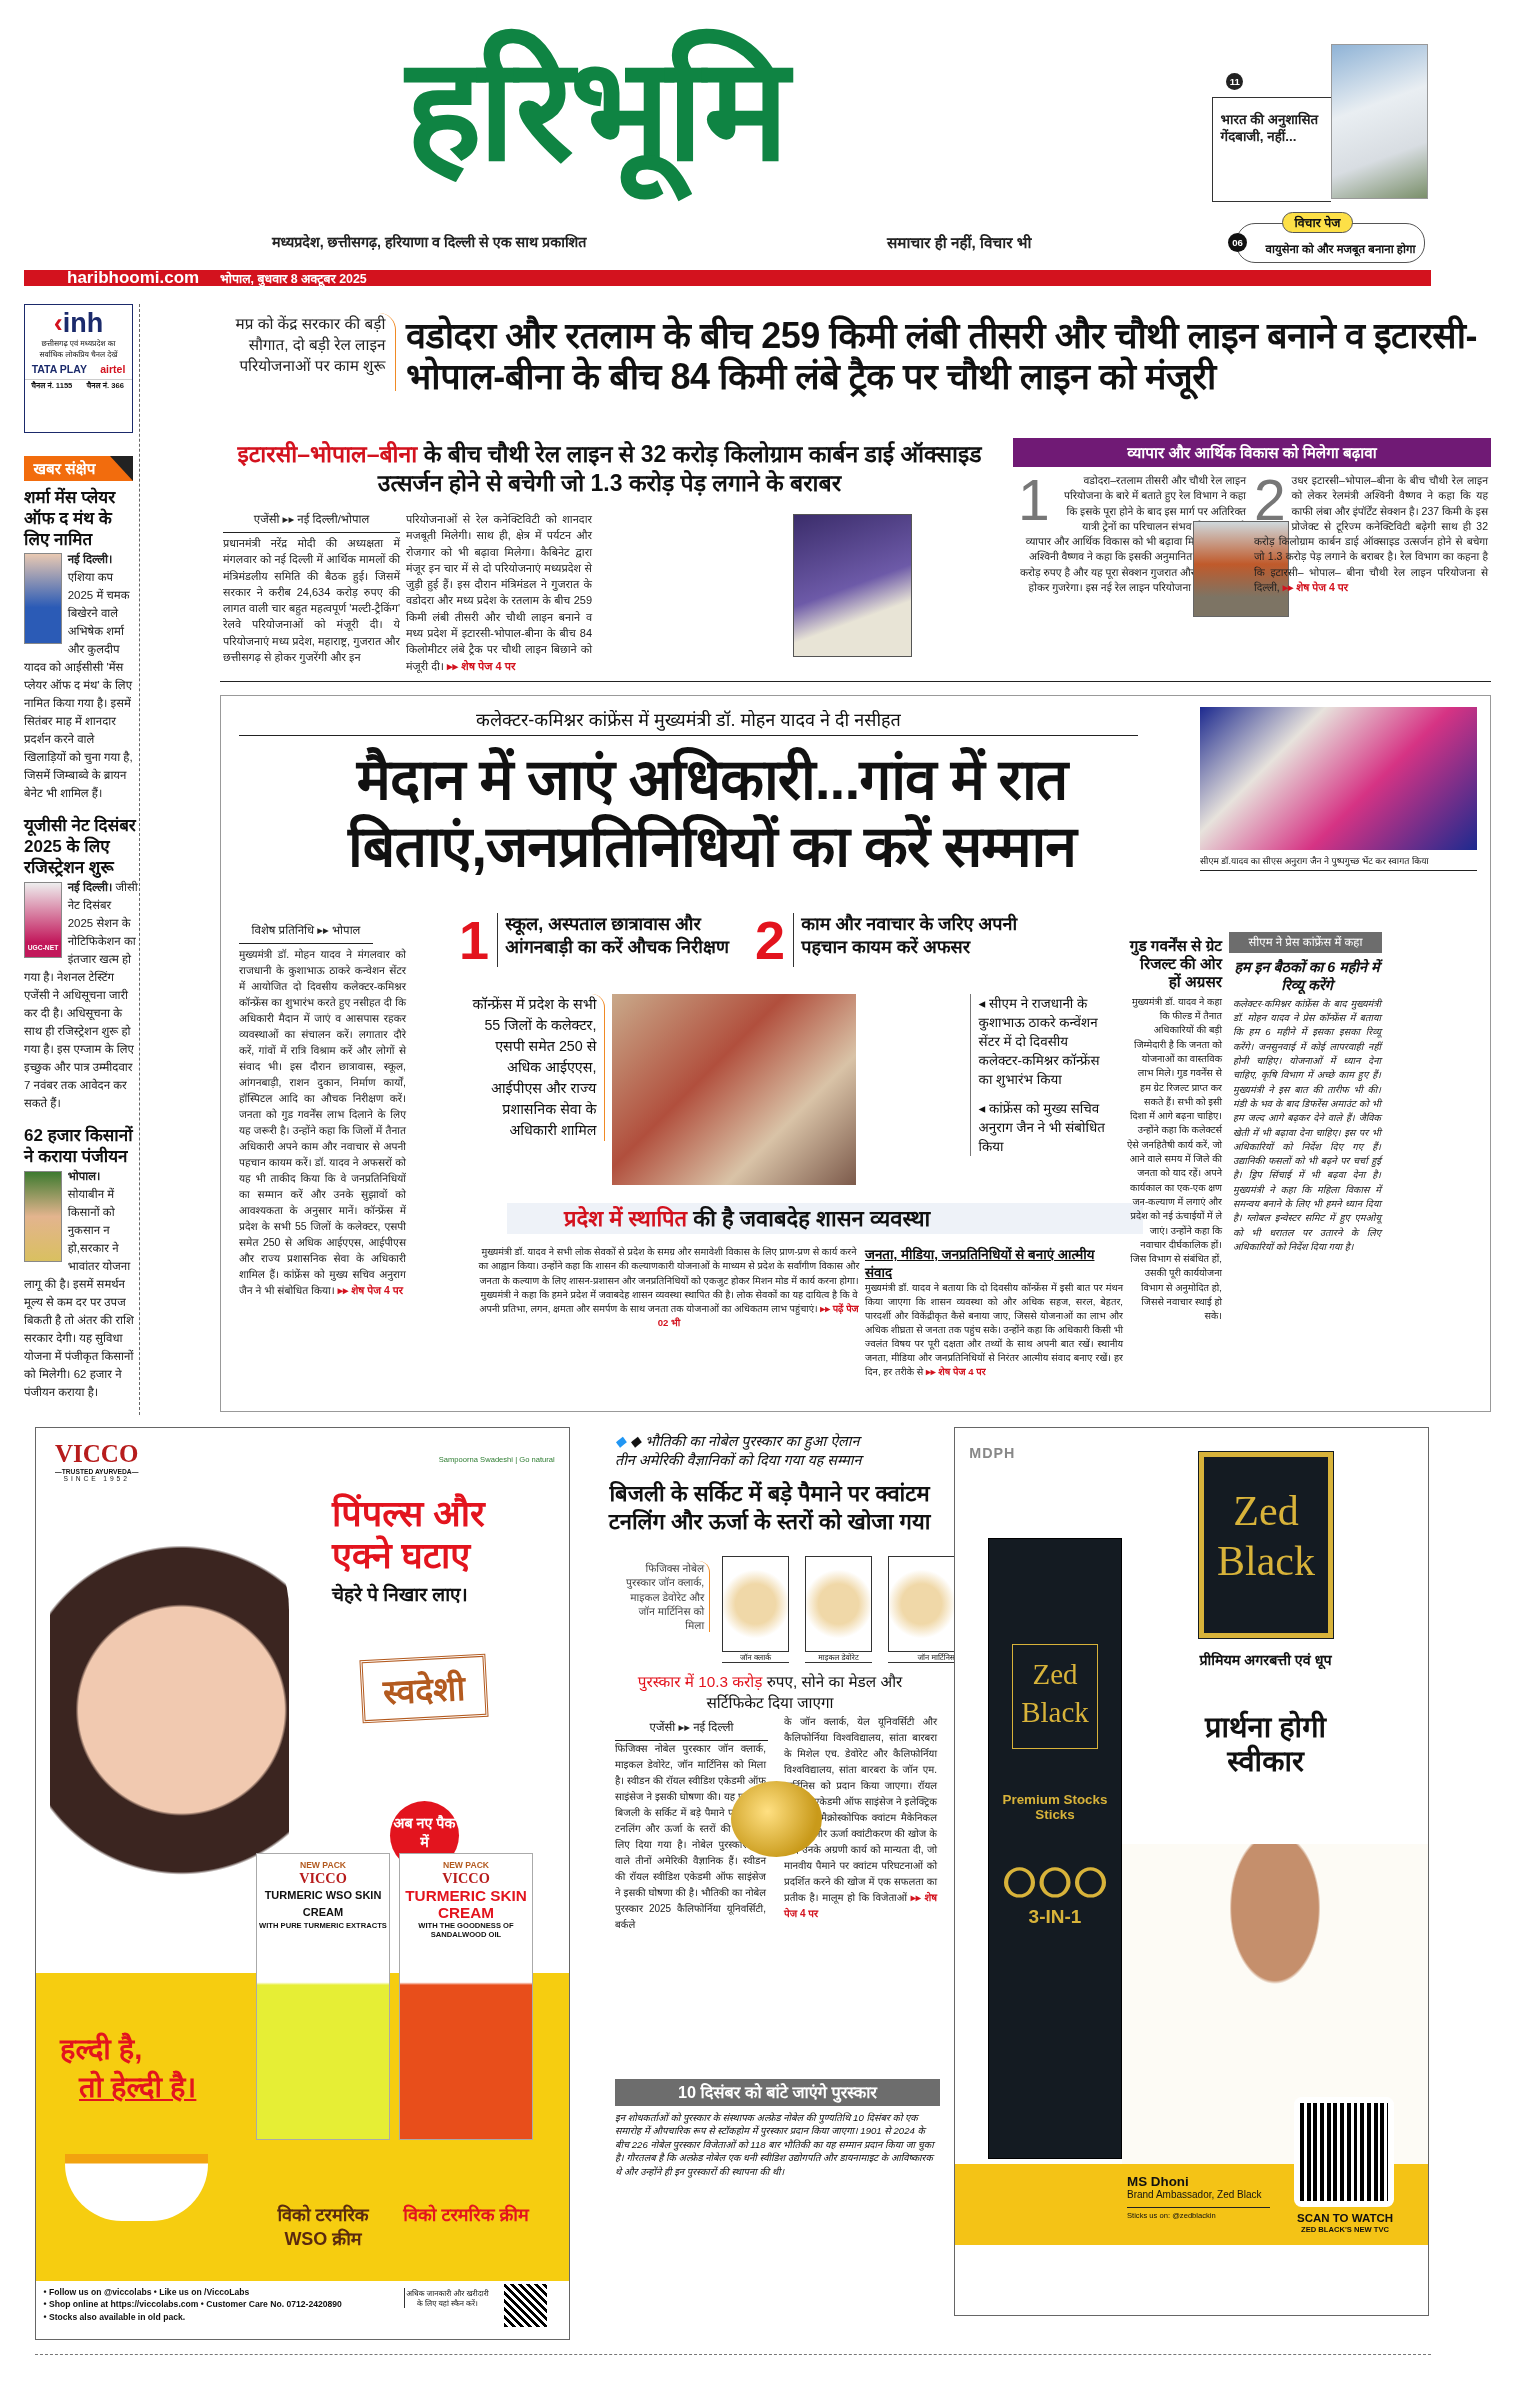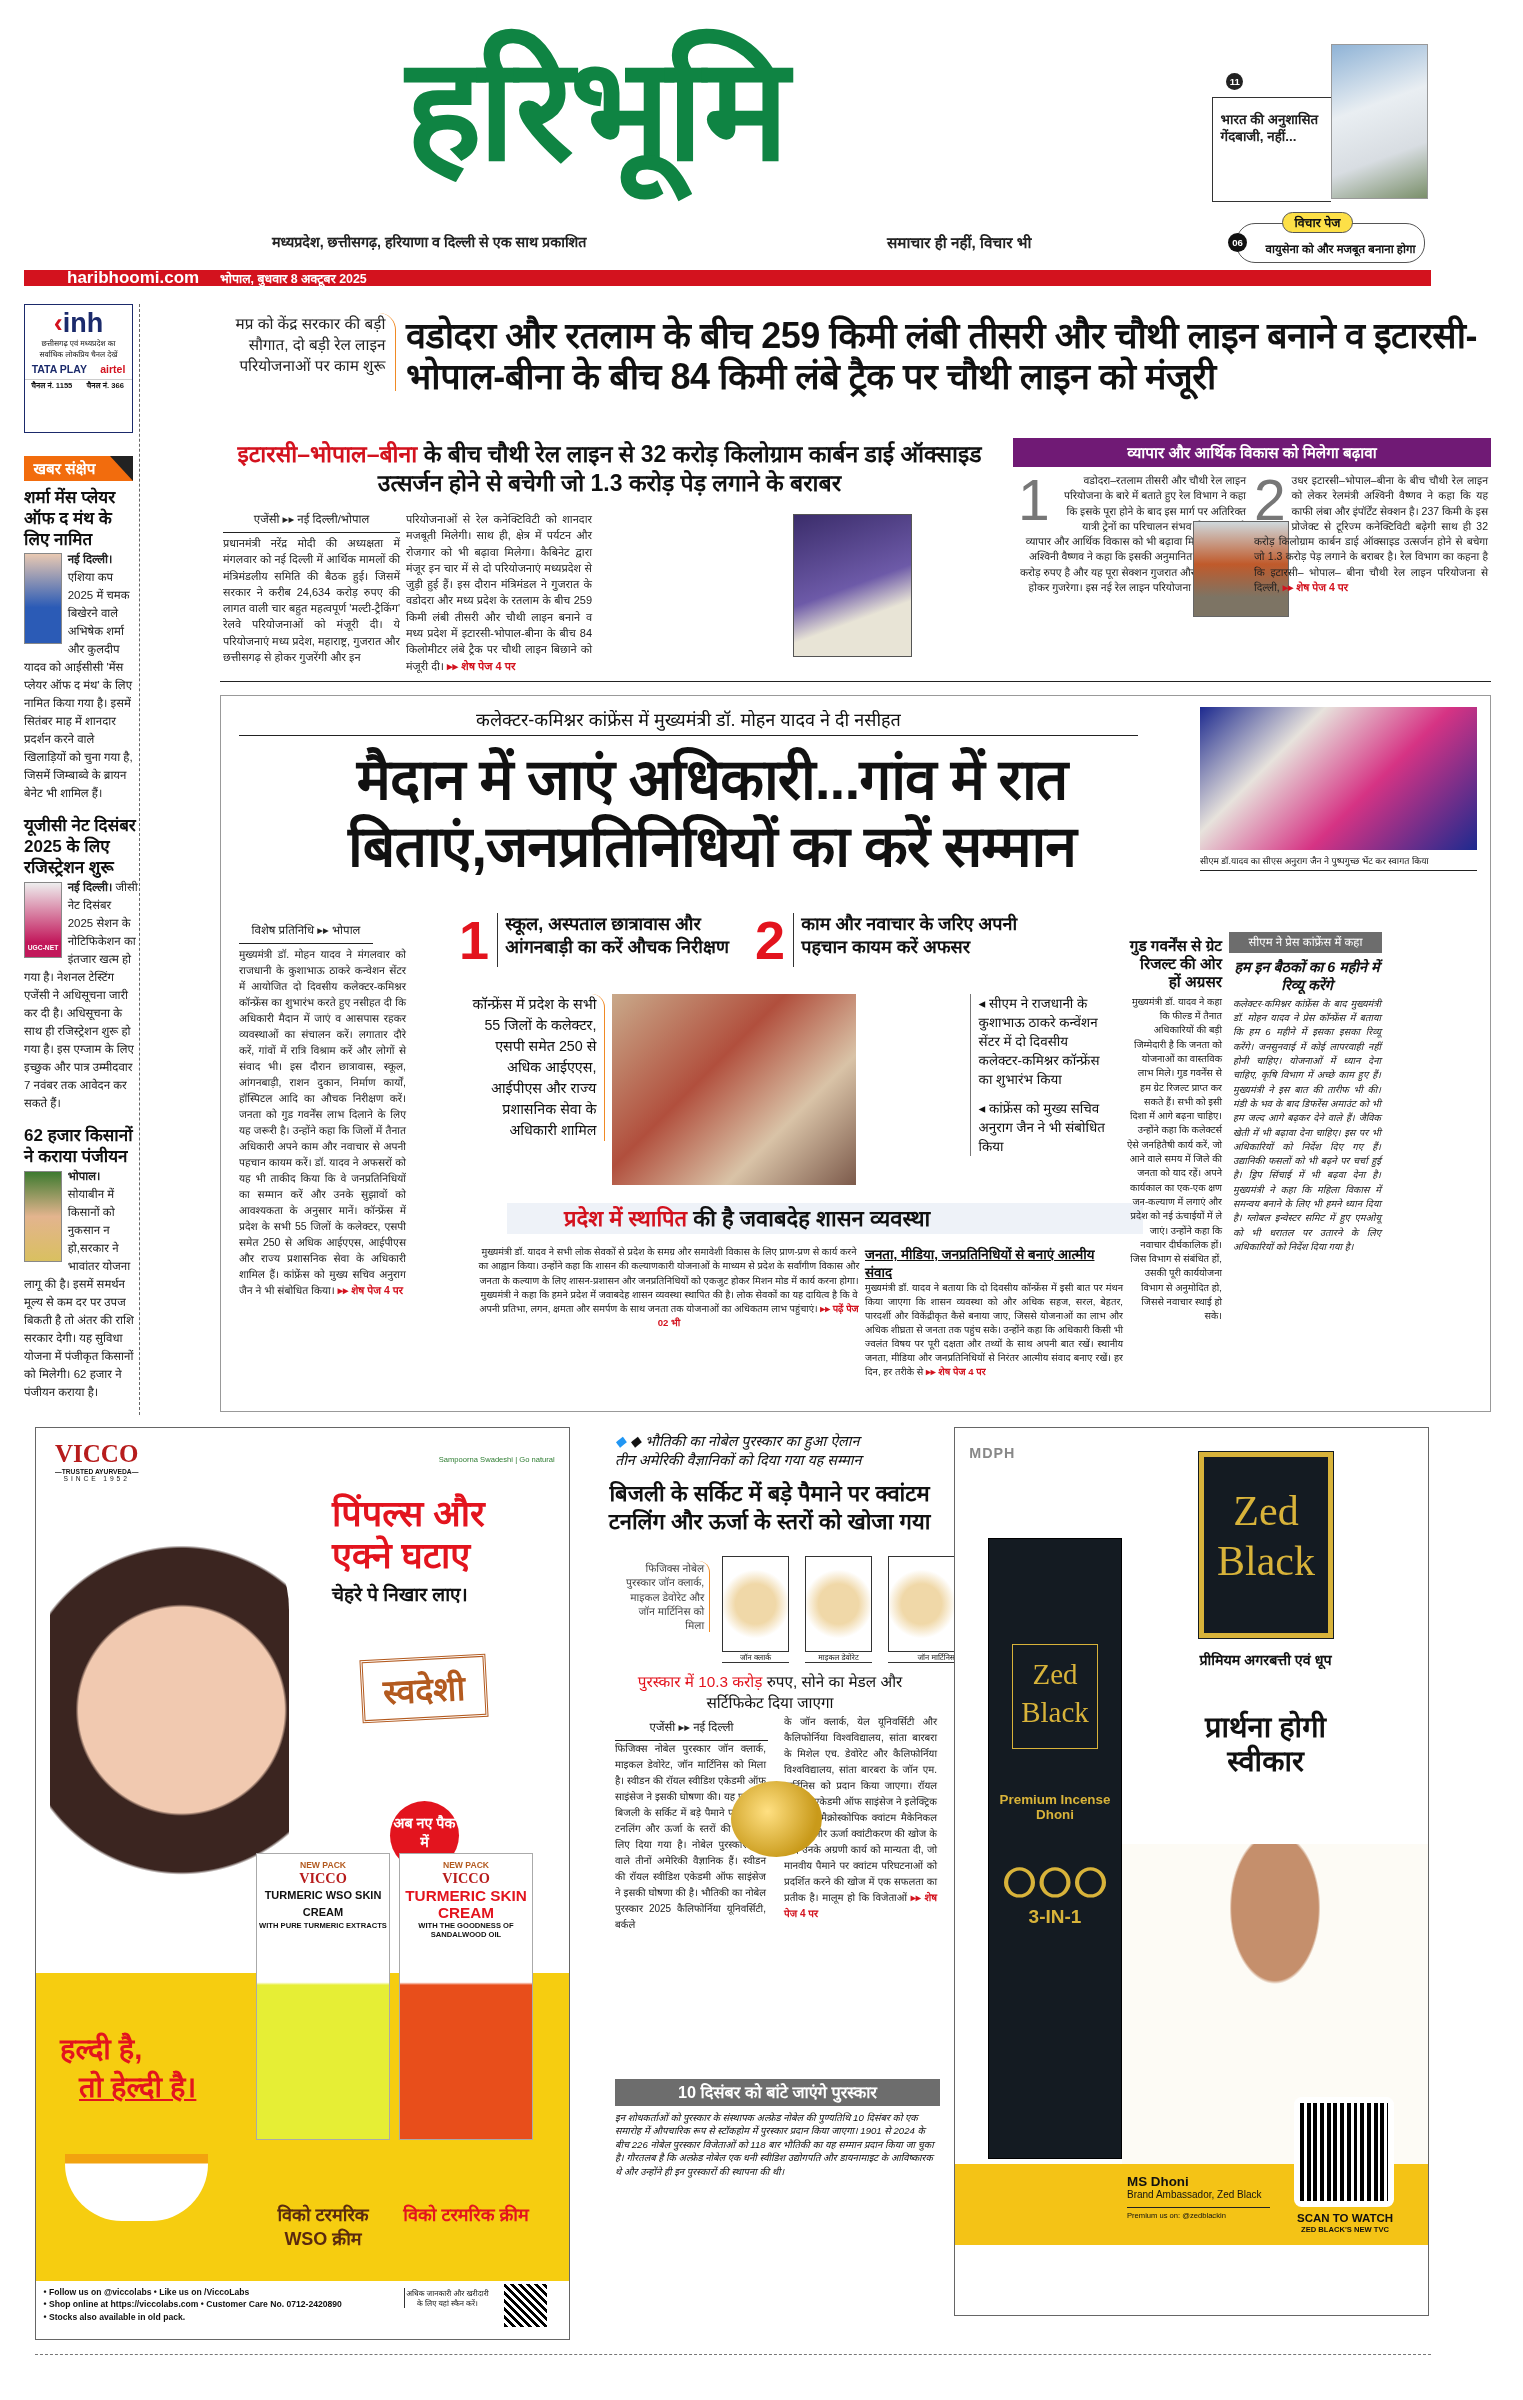--- a/index.html
+++ b/index.html
@@ -282,33 +282,33 @@
   </div>
   <div style="position:absolute;left:143px;top:354px;width:91px;height:76px;border-radius:50%;background:radial-gradient(circle at 40% 40%,#ffe082,#c99a1a 70%)"></div>
   <div style="position:absolute;left:27px;top:652px;width:325px;height:27px;background:#6d6d6d;color:#fff;font-weight:900;font-size:16.3px;text-align:center;line-height:27px">10 दिसंबर को बांटे जाएंगे पुरस्कार</div>
   <div style="position:absolute;left:27px;top:684px;width:325px;font-size:9.6px;line-height:13.4px;font-style:italic">इन शोधकर्ताओं को पुरस्कार के संस्थापक अल्फ्रेड नोबेल की पुण्यतिथि 10 दिसंबर को एक समारोह में औपचारिक रूप से स्टॉकहोम में पुरस्कार प्रदान किया जाएगा। 1901 से 2024 के बीच 226 नोबेल पुरस्कार विजेताओं को 118 बार भौतिकी का यह सम्मान प्रदान किया जा चुका है। गौरतलब है कि अल्फ्रेड नोबेल एक धनी स्वीडिश उद्योगपति और डायनामाइट के आविष्कारक थे और उन्होंने ही इन पुरस्कारों की स्थापना की थी।</div>
 </div>
 
 <div class="abs ad zed">
   <div style="position:absolute;left:14.3px;top:17px;color:#888;font-weight:700;font-size:14.3px;letter-spacing:1px">MDPH</div>
   <div style="position:absolute;left:33px;top:110px;width:134px;height:621px;background:#141b22;border:1px solid #000;text-align:center">
     <div style="margin:105px auto 0;width:86px;height:105px;border:1.9px solid #d8b33a;color:#d8b33a;font-family:'Liberation Serif',serif;font-size:29px;line-height:38px;padding-top:9.6px">Zed Black</div>
-    <div style="color:#d8b33a;font-weight:700;font-size:13.4px;margin-top:43px">Premium Incense Dhoni</div>
+    <div style="color:#d8b33a;font-weight:700;font-size:13.4px;margin-top:43px">Premium Stocks Sticks</div>
     <div style="color:#d8b33a;font-size:40px;margin-top:38px">ⵔⵔⵔ</div>
     <div style="color:#d8b33a;font-weight:900;font-size:19px">3-IN-1</div>
   </div>
   <div style="position:absolute;left:244px;top:24px;width:134px;height:186px;background:#141b22;border:5.7px solid #d8b33a;outline:1.9px solid #141b22;color:#d8b33a;font-family:'Liberation Serif',serif;font-size:42px;line-height:50px;text-align:center;padding-top:29px">Zed Black</div>
   <div style="position:absolute;left:234px;top:222px;width:153px;text-align:center;font-weight:700;font-size:14.3px">प्रीमियम अगरबत्ती एवं धूप</div>
   <div style="position:absolute;left:239px;top:282px;width:143px;text-align:center;font-size:29px;font-weight:700;line-height:34px">प्रार्थना होगी स्वीकार</div>
   <div style="position:absolute;left:167px;top:416px;width:306px;height:320px;background:radial-gradient(ellipse at 50% 20%,#c58f6c 20%,#fdfbf5 21%)"></div>
   <div style="position:absolute;left:0;top:736px;width:100%;height:81px;background:#f4c316"></div>
   <div style="position:absolute;left:172px;top:746px;width:143px">
     <div style="font-weight:700;font-size:13.4px">MS Dhoni</div>
     <div style="font-size:10px;border-bottom:1px solid #222;padding-bottom:7px">Brand Ambassador, Zed Black</div>
-    <div style="font-size:7.6px;margin-top:2.9px">Premium us on: @zedblackin</div>
+    <div style="font-size:7.6px;margin-top:2.9px">Sticks us on: @zedblackin</div>
   </div>
   <div style="position:absolute;left:339px;top:669px;width:100px;height:110px;background:#fff;border-radius:7.6px;padding:5.7px">
       <div style="width:100%;height:100%;background:repeating-linear-gradient(90deg,#000 0 3.8px,#fff 3.8px 6.7px),#000"></div>
     </div>
   <div style="position:absolute;left:335px;top:784px;width:110px;text-align:center;font-weight:900;line-height:12.4px">
     <div style="font-size:11.5px">SCAN TO WATCH</div>
     <div style="font-size:7.6px">ZED BLACK'S NEW TVC</div>
   </div>
 </div>
 

